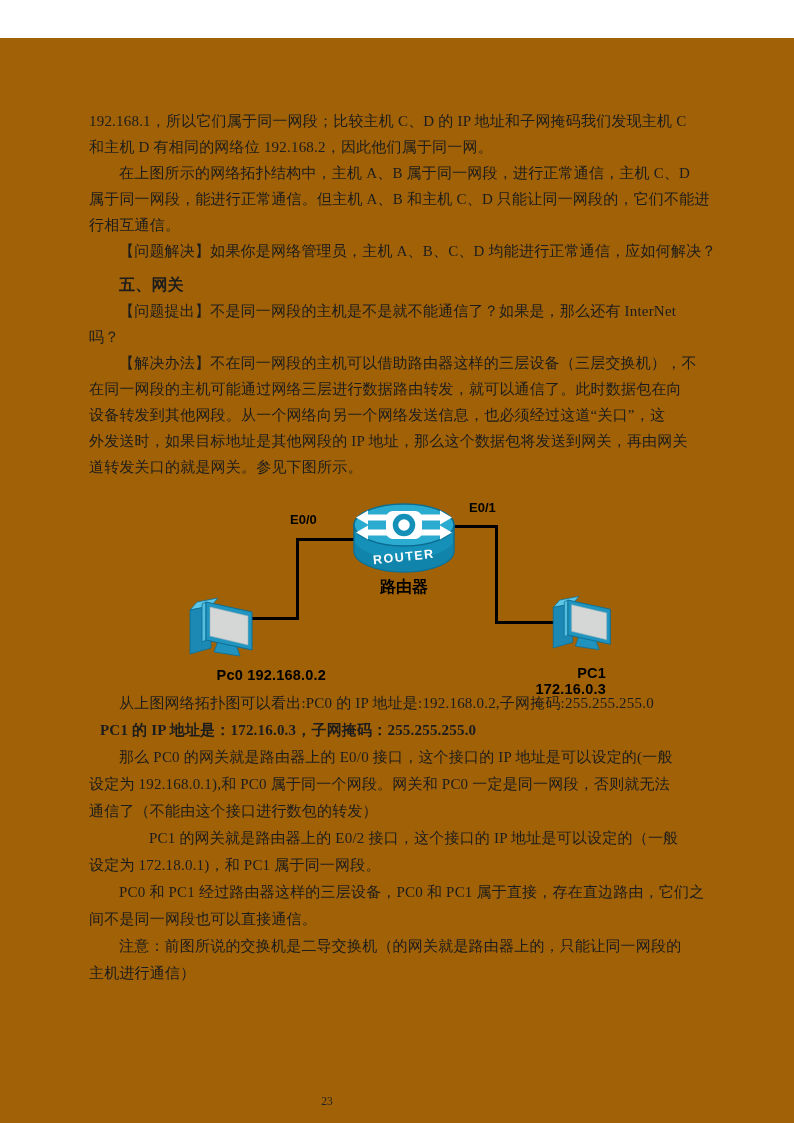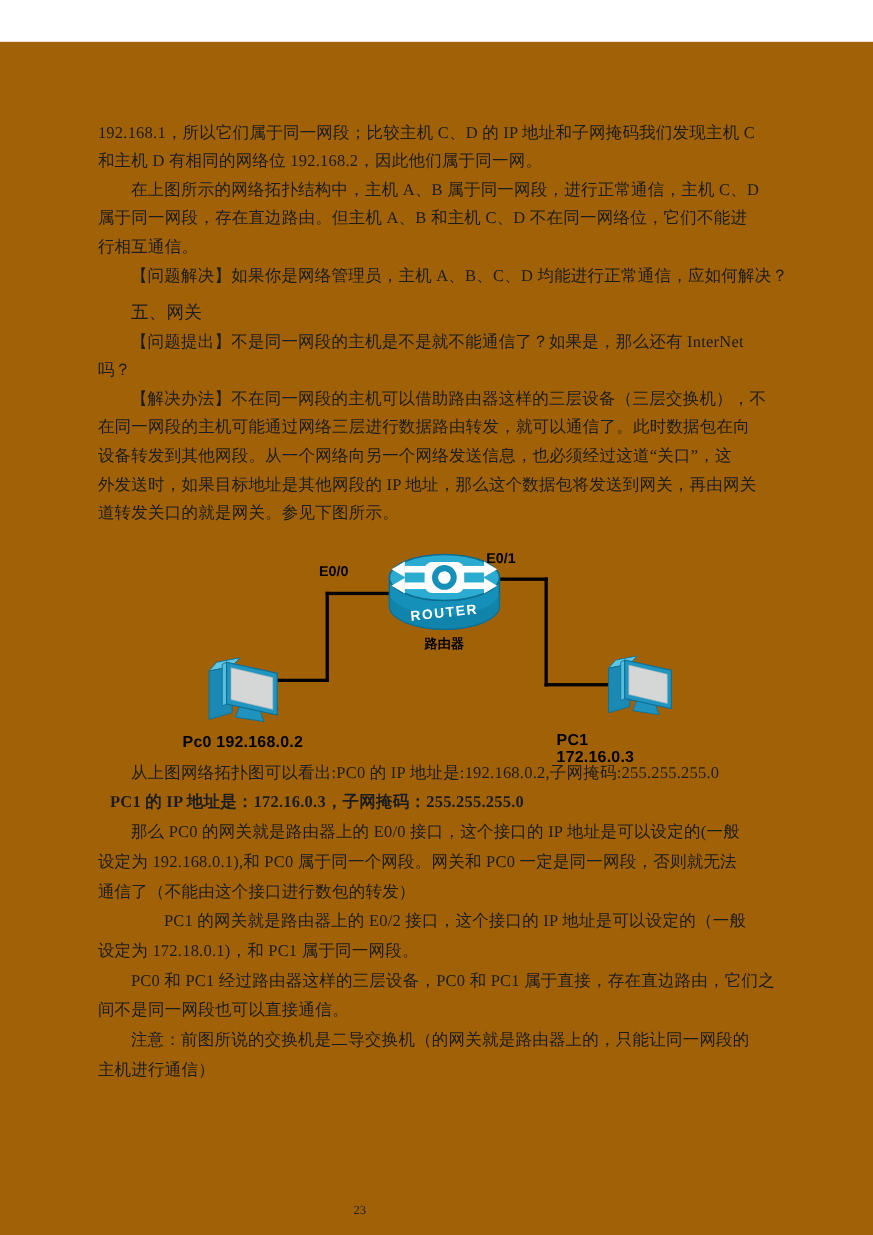--- a/index.html
+++ b/index.html
@@ -21,52 +21,52 @@
     line-height:26px;
     white-space:nowrap;
     letter-spacing:0.2px;
   }
   #body-bottom .tline { line-height:27px; }
   .ind1 { padding-left:11px;font-weight:bold; }
   .ind2 { padding-left:30px; }
   .ind4 { padding-left:60px; }
   .heading {
     font-family:"Liberation Sans","DejaVu Sans",sans-serif;
-    font-weight:400;
+    font-weight:700;
     font-size:16px;
     margin-top:8px;
   }
   
   .diagram { position:absolute; left:0; top:0; width:794px; height:1123px; pointer-events:none; }
   .wire { position:absolute; background:#000; }
   .dlabel {
     position:absolute;
     font-family:"Liberation Sans","DejaVu Sans",sans-serif;
     font-weight:700;
     color:#000;
   }
   .port { font-size:13px; }
-  .router-caption { font-size:12px; text-align:center; }
-  .pc-caption { font-size:14.5px; text-align:left; letter-spacing:0.2px; }
+  .router-caption { font-size:16px; text-align:center; }
+  .pc-caption { font-size:14.5px; text-align:right; letter-spacing:0.2px; }
   .icon { position:absolute; }
   .pagenum {
     position:absolute; left:0; top:1057px; width:654px;
     text-align:center; font-size:11.5px; color:#222;
   }
 </style>
 </head>
 <body>
 
 <div class="page">
 
   <div class="textblock" id="body-top">
       <div class="tline">192.168.1，所以它们属于同一网段；比较主机 C、D 的 IP 地址和子网掩码我们发现主机 C</div>
       <div class="tline">和主机 D 有相同的网络位 192.168.2，因此他们属于同一网。</div>
       <div class="tline ind2">在上图所示的网络拓扑结构中，主机 A、B 属于同一网段，进行正常通信，主机 C、D</div>
-      <div class="tline">属于同一网段，存在直边路由。但主机 A、B 和主机 C、D 不在同一网络位，它们不能进</div>
+      <div class="tline">属于同一网段，能进行正常通信。但主机 A、B 和主机 C、D 只能让同一网段的，它们不能进</div>
       <div class="tline">行相互通信。</div>
       <div class="tline ind2">【问题解决】如果你是网络管理员，主机 A、B、C、D 均能进行正常通信，应如何解决？</div>
       <div class="tline ind2 heading">五、网关</div>
       <div class="tline ind2">【问题提出】不是同一网段的主机是不是就不能通信了？如果是，那么还有 InterNet</div>
       <div class="tline">吗？</div>
       <div class="tline ind2">【解决办法】不在同一网段的主机可以借助路由器这样的三层设备（三层交换机），不</div>
       <div class="tline">在同一网段的主机可能通过网络三层进行数据路由转发，就可以通信了。此时数据包在向</div>
       <div class="tline">设备转发到其他网段。从一个网络向另一个网络发送信息，也必须经过这道“关口”，这</div>
       <div class="tline">外发送时，如果目标地址是其他网段的 IP 地址，那么这个数据包将发送到网关，再由网关</div>
       <div class="tline">道转发关口的就是网关。参见下图所示。</div>
@@ -111,21 +111,21 @@
     <svg class="icon" style="left:544px; top:556px;" width="70" height="60" viewBox="0 0 76 64">
       <polygon points="10,14 17,6 38,2 31,10" fill="#5ec7e6" stroke="#0d6d94" stroke-width="0.8"></polygon>
       <polygon points="10,14 31,10 31,52 10,58" fill="#1b89b4" stroke="#0d6d94" stroke-width="0.8"></polygon>
       <polygon points="38,45 56,49 60,60 34,56" fill="#1f93be" stroke="#0d6d94" stroke-width="0.8"></polygon>
       <polygon points="22,8 26,6 26,44 22,46" fill="#54bede" stroke="#0d6d94" stroke-width="0.8"></polygon>
       <polygon points="26,6 72,16 72,54 26,44" fill="#2095c0" stroke="#0d6d94" stroke-width="1"></polygon>
       <polygon points="30,11 68,20 68,49 30,40" fill="#d5d7d6" stroke="#9fb2b8" stroke-width="0.6"></polygon>
     </svg>
 
     <div class="dlabel port" style="left:290px; top:474px;">E0/0</div>
-    <div class="dlabel port" style="left:442px; top:462px;">E0/1</div>
+    <div class="dlabel port" style="left:469px; top:462px;">E0/1</div>
     <div class="dlabel router-caption" style="left:352px; top:539px; width:104px;">路由器</div>
     <div class="dlabel pc-caption" style="left:166px; top:629px; width:160px;">Pc0 192.168.0.2</div>
     <div class="dlabel pc-caption" style="left:506px; top:627px; width:100px;">PC1 172.16.0.3</div>
   </div>
 
   <div class="textblock" id="body-bottom">
       <div class="tline ind2">从上图网络拓扑图可以看出:PC0 的 IP 地址是:192.168.0.2,子网掩码:255.255.255.0</div>
       <div class="tline ind1">PC1 的 IP 地址是：172.16.0.3，子网掩码：255.255.255.0</div>
       <div class="tline ind2">那么 PC0 的网关就是路由器上的 E0/0 接口，这个接口的 IP 地址是可以设定的(一般</div>
       <div class="tline">设定为 192.168.0.1),和 PC0 属于同一个网段。网关和 PC0 一定是同一网段，否则就无法</div>

